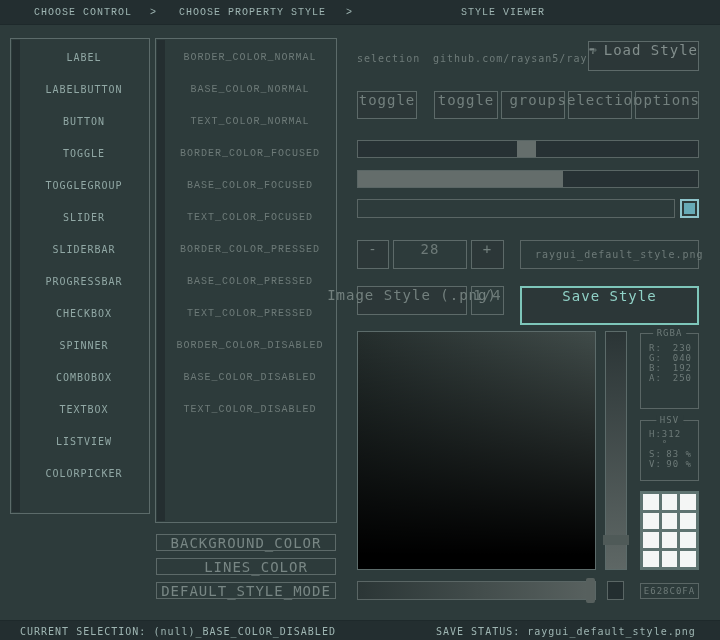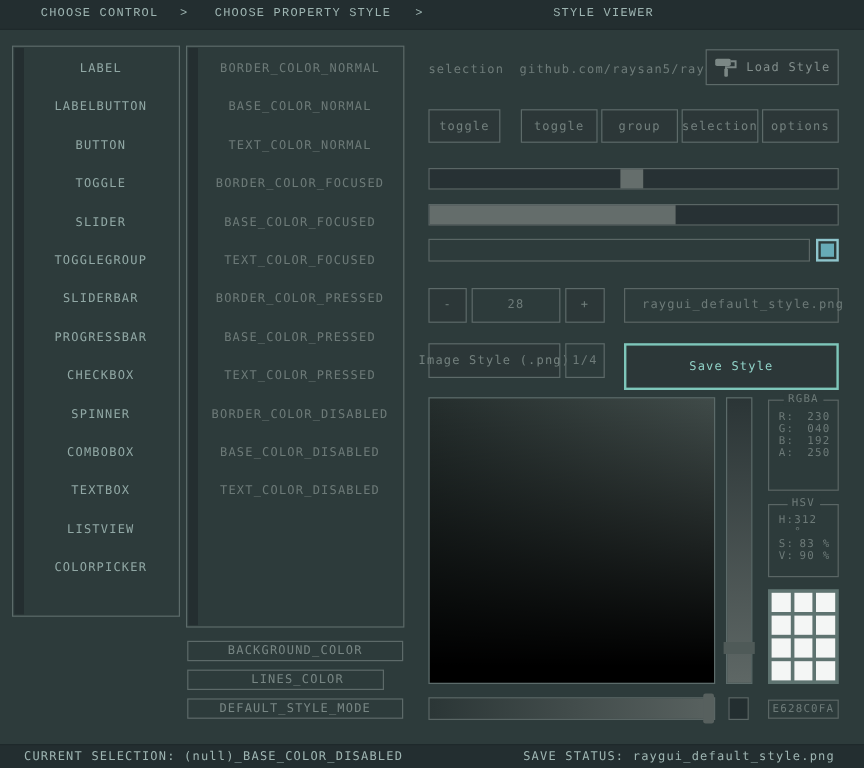--- a/index.html
+++ b/index.html
@@ -34,27 +34,27 @@
   .scrollstrip {
     position:absolute; left:1px; top:1px; bottom:1px; width:8px;
     background:#242e30;
   }
   .list { position:absolute; left:9px; top:3px; right:1px; }
   .list-item {
     height:32px; line-height:32px; text-align:center;
     font-size:10px; letter-spacing:1px; color:#91a8a5;
     white-space:nowrap; cursor:default;
   }
-  .list-item.dim { color:#6d7a78; }
+  .list-item.dim { color:#6d7a78;font-family:Liberation Mono, monospace; }
 
   
   .btn {
     background:#2c3738; border:1px solid #5d6a69; color:#73807e;
-    font-size:10px; letter-spacing:1px; text-align:center;
-    display:flex; align-items:center; justify-content:center;
+    font-size:14px; letter-spacing:1px; text-align:center;
+    display:flex; align-items:flex-start; justify-content:center;
     white-space:nowrap; cursor:default;
   }
   .btn.flat { background:transparent; color:#788684; }
   .btn.save { border:2px solid #7ec6ba; color:#90d2c7; }
 
   .label-text {
     font-size:10px; letter-spacing:1px; color:#6e7b79; white-space:nowrap;
   }
 
   
@@ -125,23 +125,23 @@
   <div class="list">
 
       <div class="list-item">LABEL</div>
 
       <div class="list-item">LABELBUTTON</div>
 
       <div class="list-item">BUTTON</div>
 
       <div class="list-item">TOGGLE</div>
 
+      <div class="list-item">TOGGLEGROUP</div>
+
       <div class="list-item">SLIDER</div>
-
-      <div class="list-item">TOGGLEGROUP</div>
 
       <div class="list-item">SLIDERBAR</div>
 
       <div class="list-item">PROGRESSBAR</div>
 
       <div class="list-item">CHECKBOX</div>
 
       <div class="list-item">SPINNER</div>
 
       <div class="list-item">COMBOBOX</div>
@@ -181,21 +181,21 @@
       <div class="list-item dim">BASE_COLOR_DISABLED</div>
 
       <div class="list-item dim">TEXT_COLOR_DISABLED</div>
     </div>
 </div>
 
 <div class="abs" style="left:156px; top:534px; width:180px;">
 
     <div class="btn flat" style="width:180px; height:17px; margin-bottom:7px;">BACKGROUND_COLOR</div>
 
-    <div class="btn flat" style="width:164px; height:17px; margin-bottom:7px;padding-left:20px;">LINES_COLOR</div>
+    <div class="btn flat" style="width:180px; height:17px; margin-bottom:7px;padding-left:20px;">LINES_COLOR</div>
 
     <div class="btn flat" style="width:180px; height:17px; margin-bottom:7px;">DEFAULT_STYLE_MODE</div>
   </div>
 
 <span class="abs label-text" style="left:357px; top:53px;">selection</span>
 <span class="abs label-text" style="left:433px; top:53px;">github.com/raysan5/raygui</span>
 
 <div class="abs btn" style="left:588px; top:41px; width:111px; height:30px; color:#828e8c;">
   <svg class="icon-roller" viewBox="0 0 20 18">
     <rect x="1" y="2" width="13" height="6" rx="1.5" fill="#7b8785"></rect>

